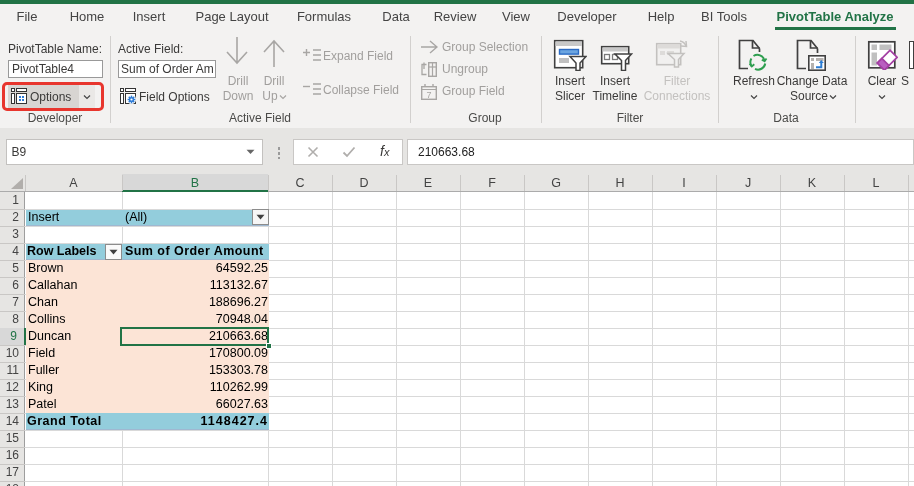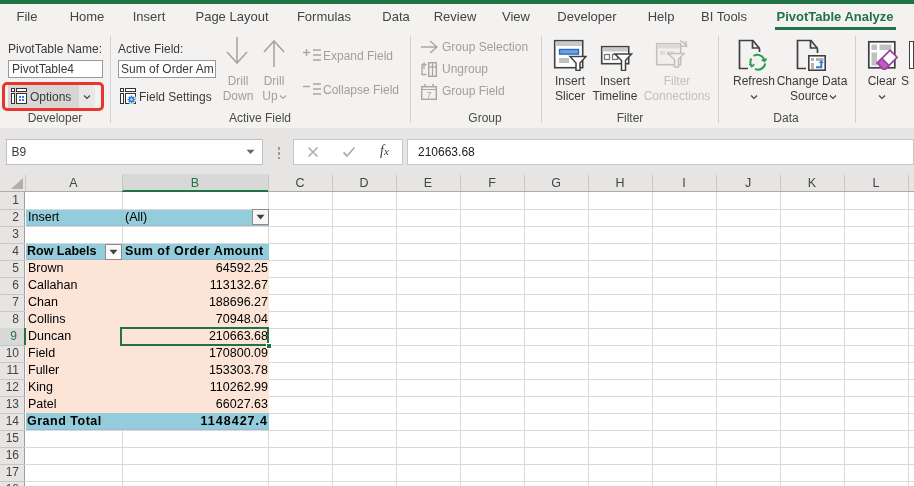--- a/index.html
+++ b/index.html
@@ -87,21 +87,21 @@
   <circle cx="11.5" cy="11.5" r="4.6" fill="#fff"></circle>
   <g stroke="#2f7cd6" stroke-width="1.5" stroke-linecap="butt">
     <line x1="11.5" y1="7.6" x2="11.5" y2="15.4"></line>
     <line x1="7.6" y1="11.5" x2="15.4" y2="11.5"></line>
     <line x1="8.74" y1="8.74" x2="14.26" y2="14.26"></line>
     <line x1="8.74" y1="14.26" x2="14.26" y2="8.74"></line>
   </g>
   <circle cx="11.5" cy="11.5" r="2.6" fill="#2f7cd6"></circle>
   <circle cx="11.5" cy="11.5" r="1.1" fill="#fff"></circle>
 </svg>
-<div class="btxt" style="left:139px;top:90px;">Field Settings</div>
+<div class="btxt" style="left:139px;top:90px;">Field Options</div>
 
 <svg class="abs" style="left:224px;top:36px;" width="26" height="30" viewBox="0 0 26 30">
   <path d="M13 1 L13 26 M3 16 L13 27 L23 16" fill="none" stroke="#a8a6a4" stroke-width="1.6"></path>
 </svg>
 <div class="btxt dis ctr" style="left:238px;top:74px;">Drill</div>
 <div class="btxt dis ctr" style="left:238px;top:89px;">Down</div>
 <svg class="abs" style="left:261px;top:38px;" width="26" height="30" viewBox="0 0 26 30">
   <path d="M13 29 L13 4 M3 14 L13 3 L23 14" fill="none" stroke="#a8a6a4" stroke-width="1.6"></path>
 </svg>
 <div class="btxt dis ctr" style="left:274px;top:74px;">Drill</div>
@@ -230,21 +230,21 @@
 <div class="abs" style="left:277.5px;top:147.3px;width:2.5px;height:2.5px;background:#9a9a9a;"></div>
 <div class="abs" style="left:277.5px;top:152px;width:2.5px;height:2.5px;background:#9a9a9a;"></div>
 <div class="abs" style="left:277.5px;top:156.7px;width:2.5px;height:2.5px;background:#9a9a9a;"></div>
 <div class="abs" style="left:293px;top:139px;width:110px;height:25.5px;background:#fff;border:1px solid #c9c7c5;"></div>
 <svg class="abs" style="left:307px;top:146px;" width="12" height="12" viewBox="0 0 12 12">
     <path d="M1.5 1.5 L10.5 10.5 M10.5 1.5 L1.5 10.5" stroke="#b0aeac" stroke-width="1.6" fill="none"></path>
   </svg>
 <svg class="abs" style="left:342px;top:146px;" width="14" height="12" viewBox="0 0 14 12">
     <path d="M1.5 6.5 L5 10 L12.5 1.5" stroke="#b0aeac" stroke-width="1.8" fill="none"></path>
   </svg>
-<div class="abs" style="left:380px;top:143px;font-family:Liberation Serif, serif;font-style:italic;font-size:14px;color:#3b3a39;"><i>f</i><span style="font-size:11px;">x</span></div>
+<div class="abs" style="left:380px;top:143px;font-family:Liberation Sans, sans-serif;font-style:italic;font-size:14px;color:#3b3a39;"><i>f</i><span style="font-size:11px;">x</span></div>
 <div class="abs" style="left:407px;top:139px;width:507px;height:25.5px;background:#fff;border:1px solid #c9c7c5;"></div>
 <div class="btxt" style="left:418px;top:145px;color:#222;">210663.68</div>
 
 <div class="abs" style="left:0;top:174px;width:914px;height:312px;background:#fff;"></div>
 
 <div class="abs" style="left:0;top:174px;width:914px;height:18px;background:#e6e5e3;border-bottom:1px solid #ababab;"></div>
 
 <svg class="abs" style="left:10px;top:178px;" width="14" height="12" viewBox="0 0 14 12">
     <path d="M13 0 L13 11 L1 11 Z" fill="#b1aeab"></path>
   </svg>

